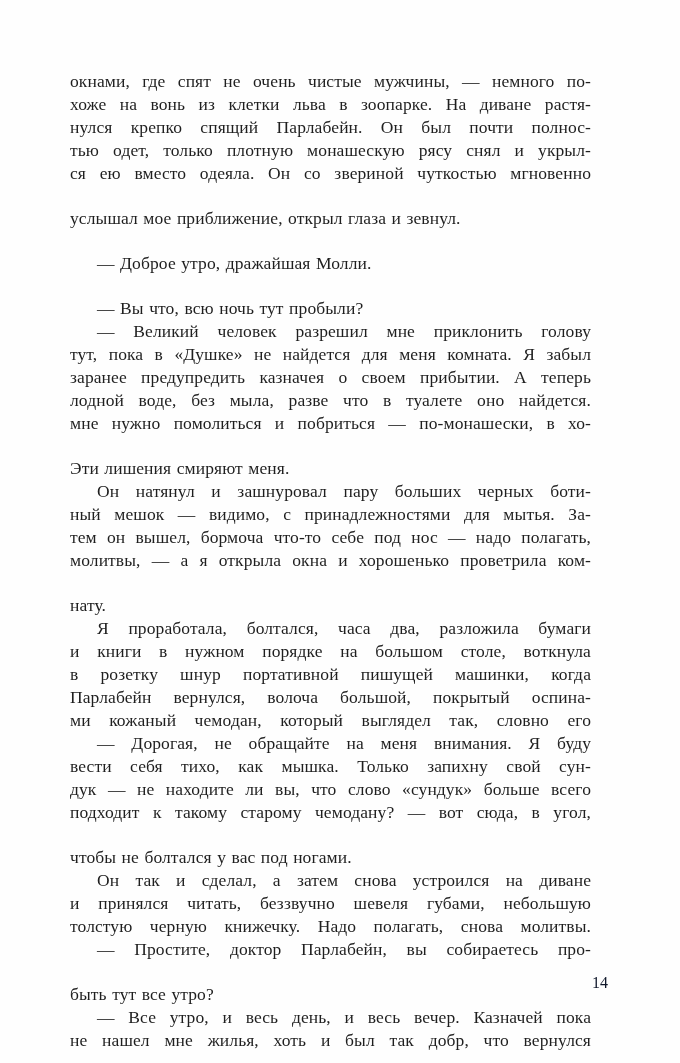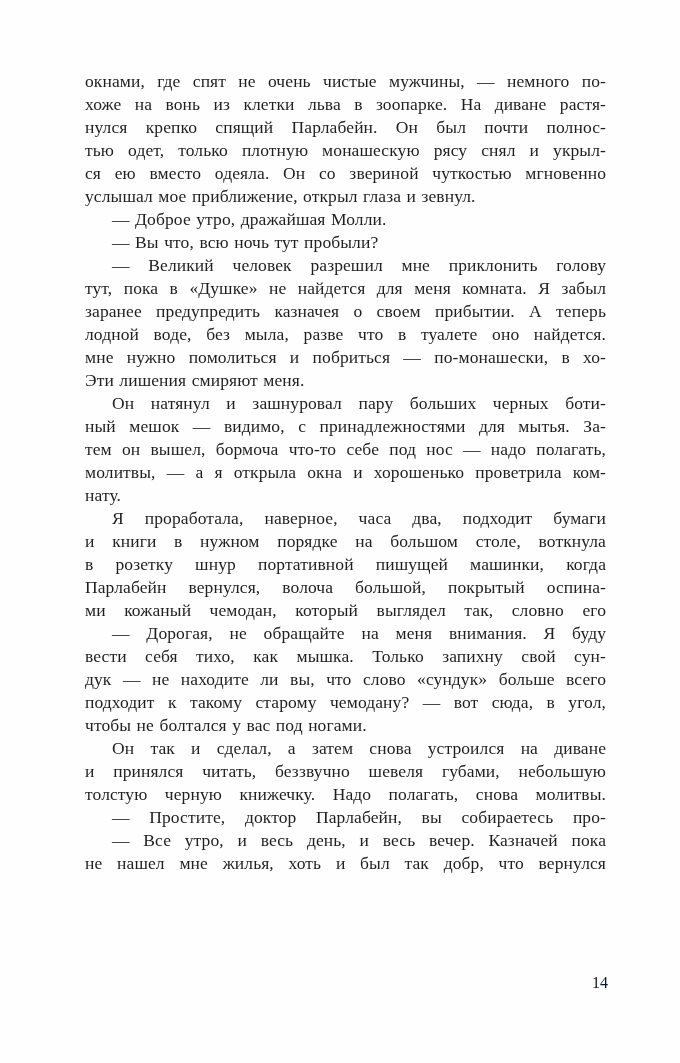--- a/index.html
+++ b/index.html
@@ -11,35 +11,36 @@
     position: relative;
     width: 680px;
     height: 1063px;
     background: #fefefe;
     font-family: "Liberation Serif", "DejaVu Serif", serif;
     color: #1f1f1f;
     overflow: hidden;
   }
   .text-block {
     position: absolute;
-    left: 85px;
+    left: 70px;
     top: 70px;
     width: 521px;
   }
   .line {
     font-size: 17.5px;
     line-height: 23px;
     text-align: justify;
     text-align-last: justify;
     letter-spacing: 0.1px;
     word-spacing: 1px;
     white-space: normal;
   }
   .line.end {
     text-align-last: left;
+    margin-top: 22px;
   }
   .line.indent {
     text-indent: 27px;
   }
   .folio {
     position: absolute;
     left: 87px;
     top: 974px;
     width: 521px;
     text-align: right;
@@ -64,31 +65,32 @@
       <div class="line">тут, пока в «Душке» не найдется для меня комната. Я забыл</div>
       <div class="line">заранее предупредить казначея о своем прибытии. А теперь</div>
       <div class="line">лодной воде, без мыла, разве что в туалете оно найдется.</div>
       <div class="line">мне нужно помолиться и побриться — по-монашески, в хо-</div>
       <div class="line end">Эти лишения смиряют меня.</div>
       <div class="line indent">Он натянул и зашнуровал пару больших черных боти-</div>
       <div class="line">ный мешок — видимо, с принадлежностями для мытья. За-</div>
       <div class="line">тем он вышел, бормоча что-то себе под нос — надо полагать,</div>
       <div class="line">молитвы, — а я открыла окна и хорошенько проветрила ком-</div>
       <div class="line end">нату.</div>
-      <div class="line indent">Я проработала, наверное, часа два, подходит бумаги</div>
+      <div class="line indent">Я проработала, болтался, часа два, разложила бумаги</div>
       <div class="line">и книги в нужном порядке на большом столе, воткнула</div>
       <div class="line">в розетку шнур портативной пишущей машинки, когда</div>
       <div class="line">Парлабейн вернулся, волоча большой, покрытый оспина-</div>
       <div class="line">ми кожаный чемодан, который выглядел так, словно его</div>
       <div class="line indent">— Дорогая, не обращайте на меня внимания. Я буду</div>
       <div class="line">вести себя тихо, как мышка. Только запихну свой сун-</div>
       <div class="line">дук — не находите ли вы, что слово «сундук» больше всего</div>
       <div class="line">подходит к такому старому чемодану? — вот сюда, в угол,</div>
       <div class="line end">чтобы не болтался у вас под ногами.</div>
       <div class="line indent">Он так и сделал, а затем снова устроился на диване</div>
       <div class="line">и принялся читать, беззвучно шевеля губами, небольшую</div>
       <div class="line">толстую черную книжечку. Надо полагать, снова молитвы.</div>
       <div class="line indent">— Простите, доктор Парлабейн, вы собираетесь про-</div>
+      <div class="line end">быть тут все утро?</div>
       <div class="line indent">— Все утро, и весь день, и весь вечер. Казначей пока</div>
       <div class="line">не нашел мне жилья, хоть и был так добр, что вернулся</div>
     </div>
   <div class="folio">14</div>
 </div>
 
 </body></html>

